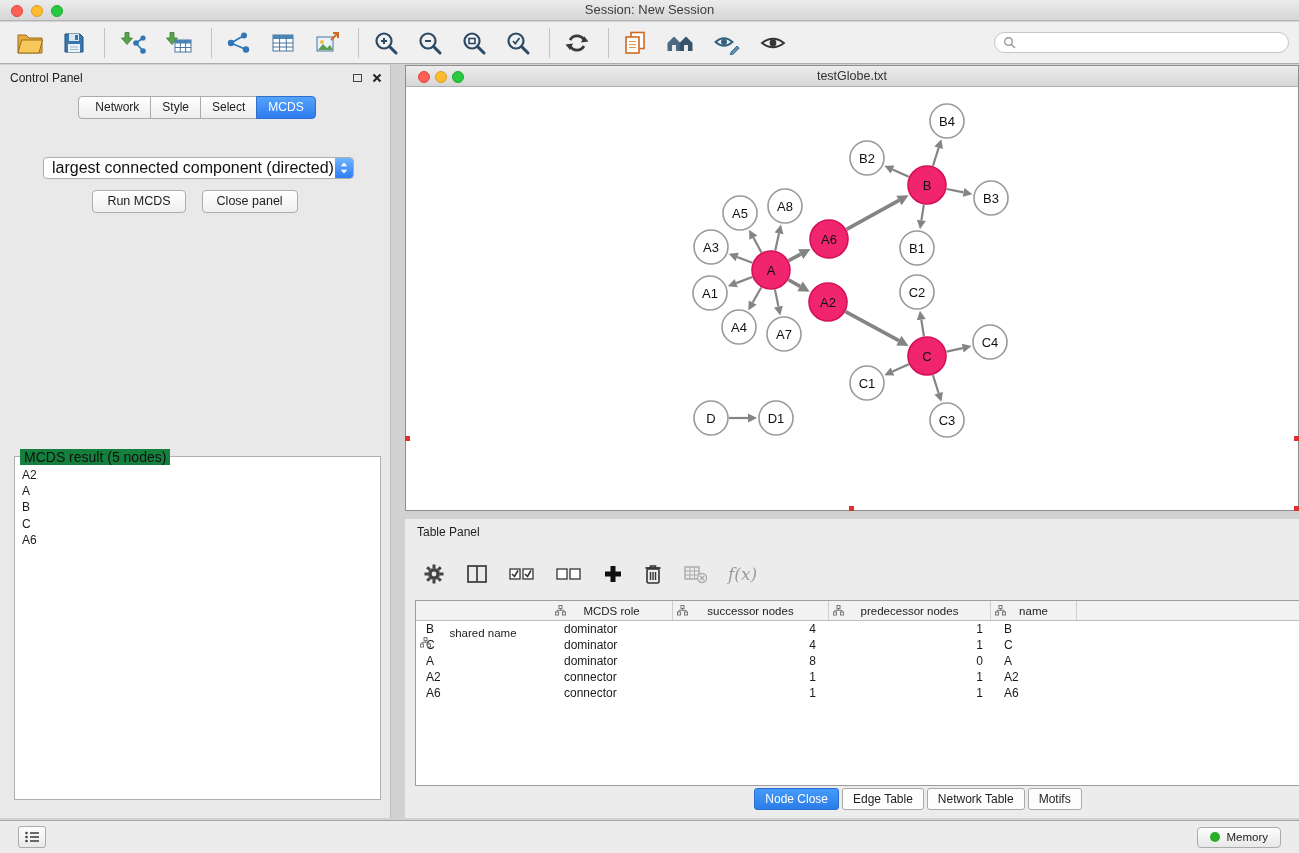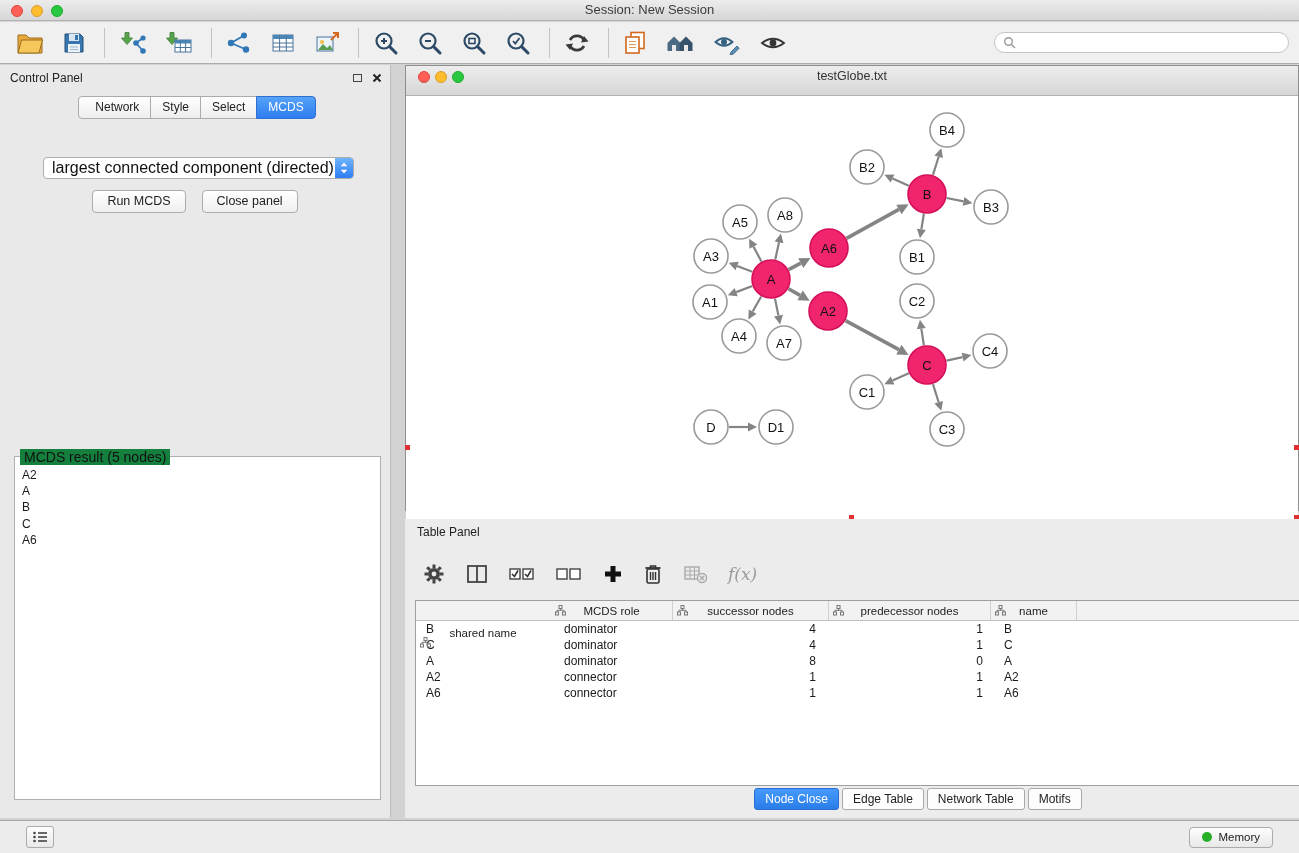--- a/index.html
+++ b/index.html
@@ -49,21 +49,21 @@
     background:linear-gradient(#FFFFFF,#EFEFEF); border:1px solid #ADADAD; border-radius:4px; cursor:pointer; }
   .fieldset { position:absolute; left:14px; right:9px; top:391px; bottom:18px; background:#FFF;
     border:1px solid #AFAFAF; }
   .legend { position:absolute; top:-8px; left:5px; background:#15803d; padding:0 4px; font-size:14px; color:#111; }
   .result-list { padding-top:10px; }
   .result-item { font-size:12px; line-height:16.2px; padding-left:7px; cursor:default; }
 
   
   .net-window { position:absolute; left:405px; top:65px; width:894px; height:446px;
     border:1px solid #8E8E8E; background:#FFF; }
-  .net-titlebar { position:relative; height:30px; background:linear-gradient(#EDEDED,#D6D6D6);
+  .net-titlebar { position:relative; height:21px; background:linear-gradient(#EDEDED,#D6D6D6);
     border-bottom:1px solid #B0B0B0; }
   .net-titlebar .lights { left:12px; top:4.5px; gap:5px; }
   .net-titlebar .title { text-align:center; line-height:20px; font-size:12.5px; color:#333; }
   .net-canvas { position:relative; width:892px; height:423px; background:#FFF; }
   .net-canvas svg text { font-family:"Liberation Sans","DejaVu Sans",sans-serif; }
   .sel-handle { position:absolute; width:5px; height:5px; background:#E03030; }
 
   
   .table-panel { position:absolute; left:405px; top:519px; width:1026px; bottom:35px; background:#ECECEC; }
   .tp-head { position:relative; height:26px; line-height:26px; padding-left:12px; font-size:12px; color:#222; }
@@ -82,21 +82,21 @@
   .td.c0 { padding-left:10px; } .td.c1 { padding-left:13px; }
   .td.num { text-align:right; } .td.c2 { padding-right:13px; } .td.c3 { padding-right:8px; }
   .td.c4 { padding-left:13px; }
   .tp-tabs { position:absolute; bottom:8px; left:0; right:0; display:flex; justify-content:center; gap:3px; }
   .tp-tab { padding:2.5px 10px 3.5px; font-size:12px; background:#FDFDFD; border:1px solid #A9A9A9;
     border-radius:3px; cursor:pointer; color:#222; }
   .tp-tab.active { background:linear-gradient(#459AFB,#2A7DE8); border-color:#2A6FD0; color:#FFF; }
 
   
   .statusbar { position:absolute; bottom:0; left:0; right:0; height:33px; background:#ECECEC;
-    border-top:1px solid #A8A8A8; display:flex; align-items:center; justify-content:space-between; padding:0 26px; }
+    border-top:1px solid #A8A8A8; display:flex; align-items:center; justify-content:space-between; padding:0 18px; }
   .sb-left { width:28px; height:22px; background:linear-gradient(#FDFDFD,#E9E9E9); border:1px solid #ABABAB;
     border-radius:3px; display:flex; align-items:center; justify-content:center; cursor:pointer; }
   .sb-mem { display:flex; align-items:center; gap:6px; padding:3px 12px 4px; background:linear-gradient(#FDFDFD,#E8E8E8);
     border:1px solid #ABABAB; border-radius:4px; font-size:11.5px; font-family:inherit; cursor:pointer; color:#222; }
   .dot { width:10px; height:10px; border-radius:50%; background:#27AE27; display:inline-block; }
 </style>
 </head>
 <body>
 
 <div id="app">

